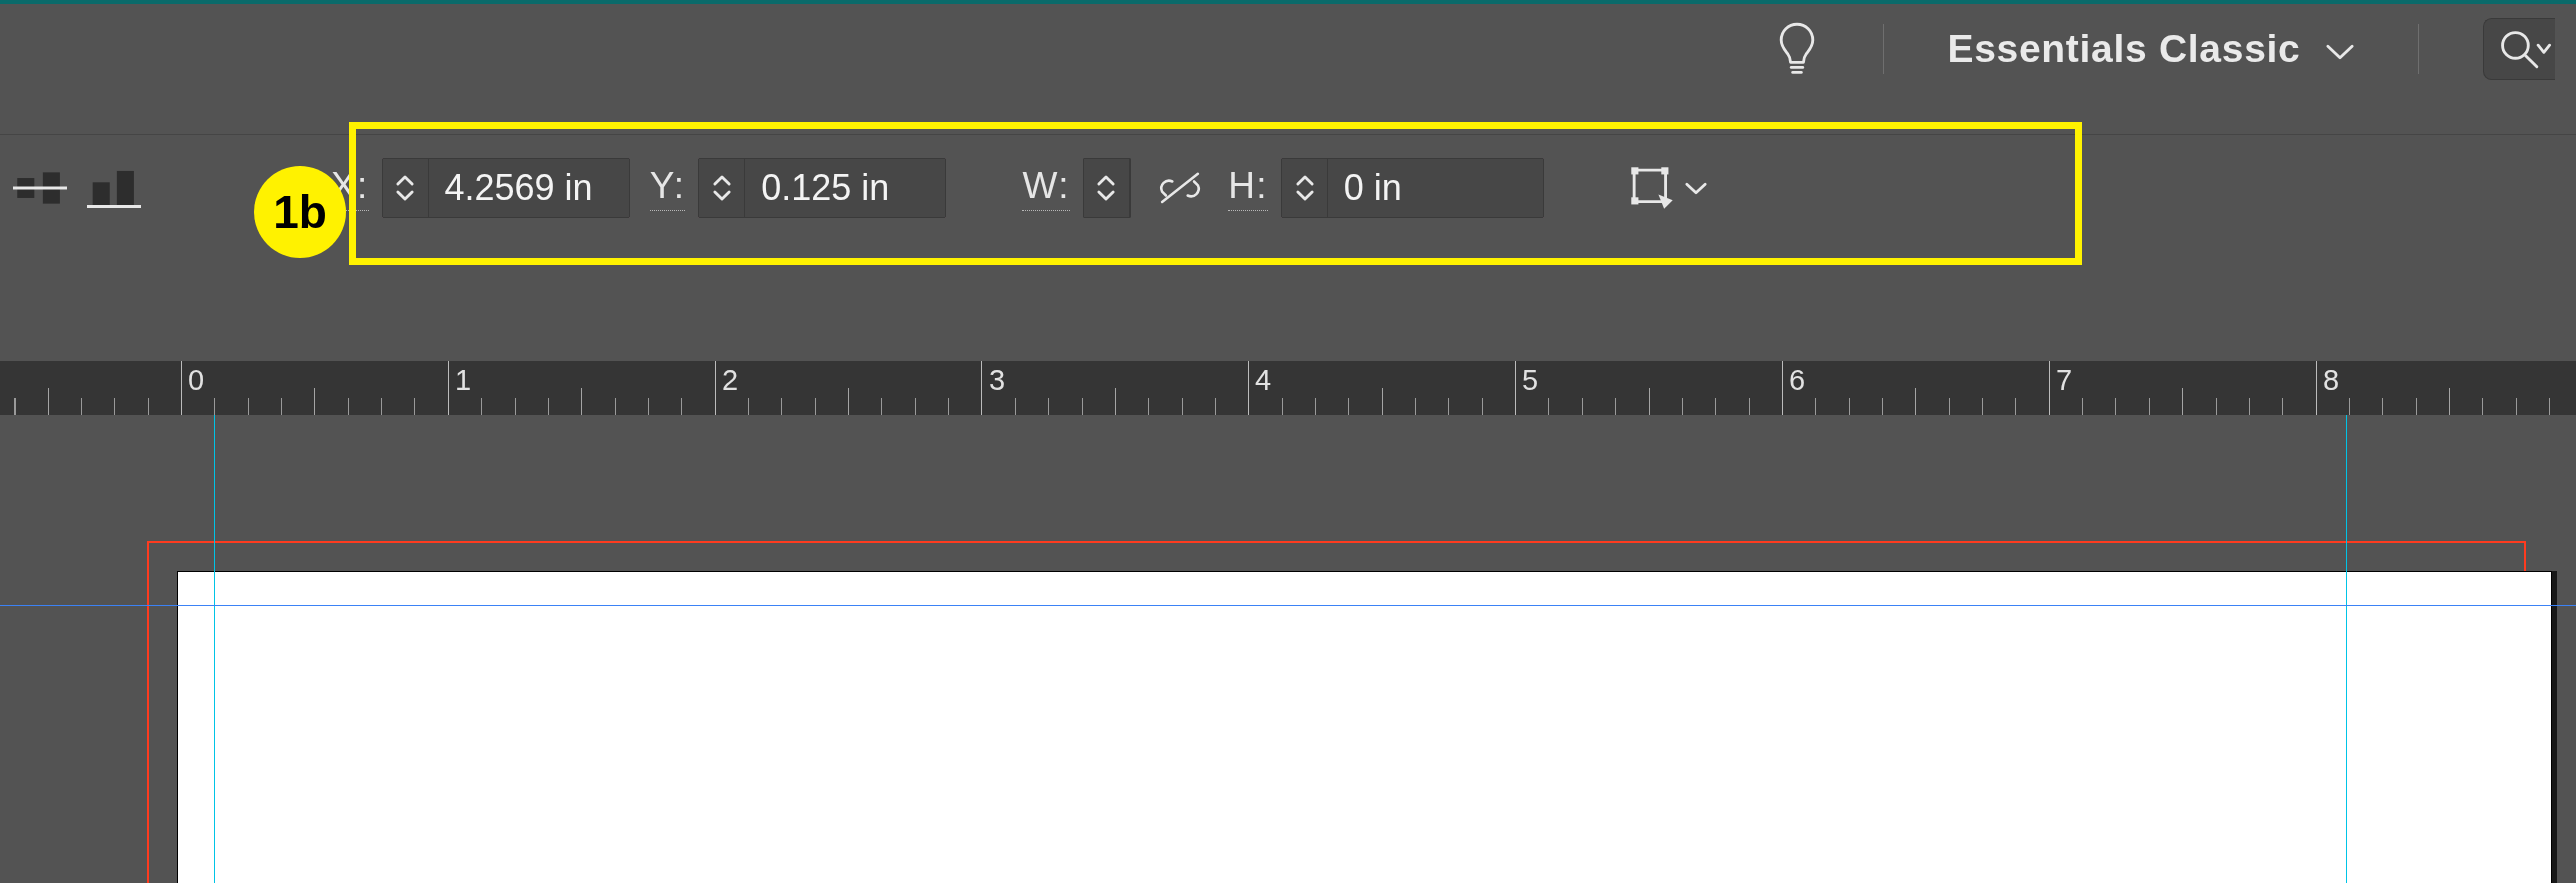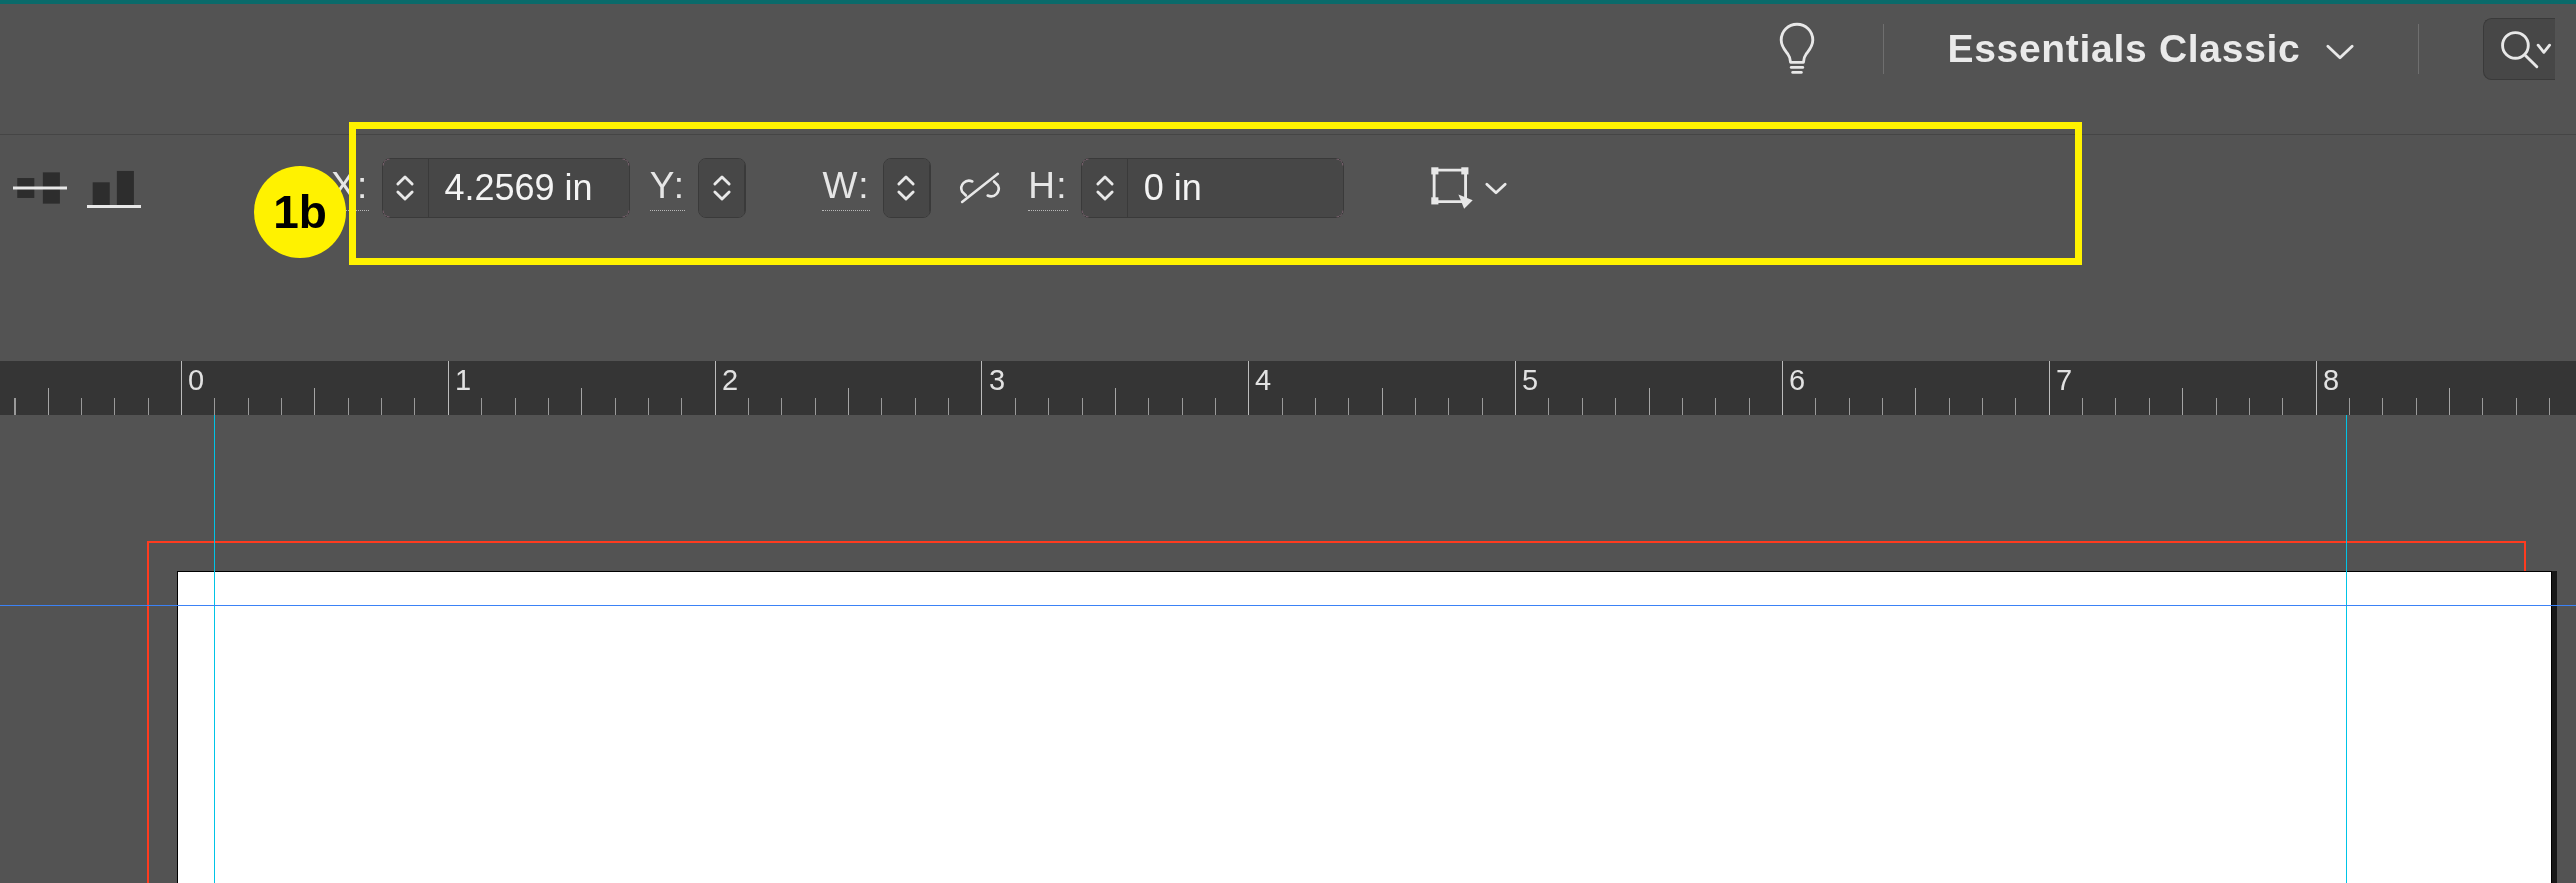--- a/index.html
+++ b/index.html
@@ -97,21 +97,21 @@
     font-size: 37px;
     color: #e6e6e6;
     padding-bottom: 2.9px;
     border-bottom: 1.4px dotted #b8b8b8;
     letter-spacing: 1.4px;
   }
   .stepper {
     display: flex; align-items: stretch;
     height: 60px;
     border: 1.4px solid #3a3a3a;
-    border-radius: 8px;
+    border-radius: 1px;
     overflow: hidden;
     background: #f9a8d4;
   }
   .stepper .arrows {
     width: 46px;
     display: flex; flex-direction: column;
     align-items: center; justify-content: center;
     gap: 1.4px;
     background: #474747;
     border-right: 1.4px solid #3a3a3a;
@@ -270,20 +270,21 @@
     <span class="field-label">Y:</span>
     <div class="stepper">
       <div class="arrows">
         <svg width="20" height="13" viewBox="0 0 28 18">
             <polyline class="icon-stroke" stroke-width="3" points="4,14 14,4 24,14"></polyline>
           </svg>
         <svg width="20" height="13" viewBox="0 0 28 18">
             <polyline class="icon-stroke" stroke-width="3" points="4,4 14,14 24,4"></polyline>
           </svg>
       </div>
+      <input id="y-val" value="0.125 in" style="">
     </div>
   </div>
 
   <div style="width:36px"></div>
 
   <div class="field-group">
     <span class="field-label">W:</span>
     <div class="stepper">
       <div class="arrows">
         <svg width="20" height="13" viewBox="0 0 28 18">

